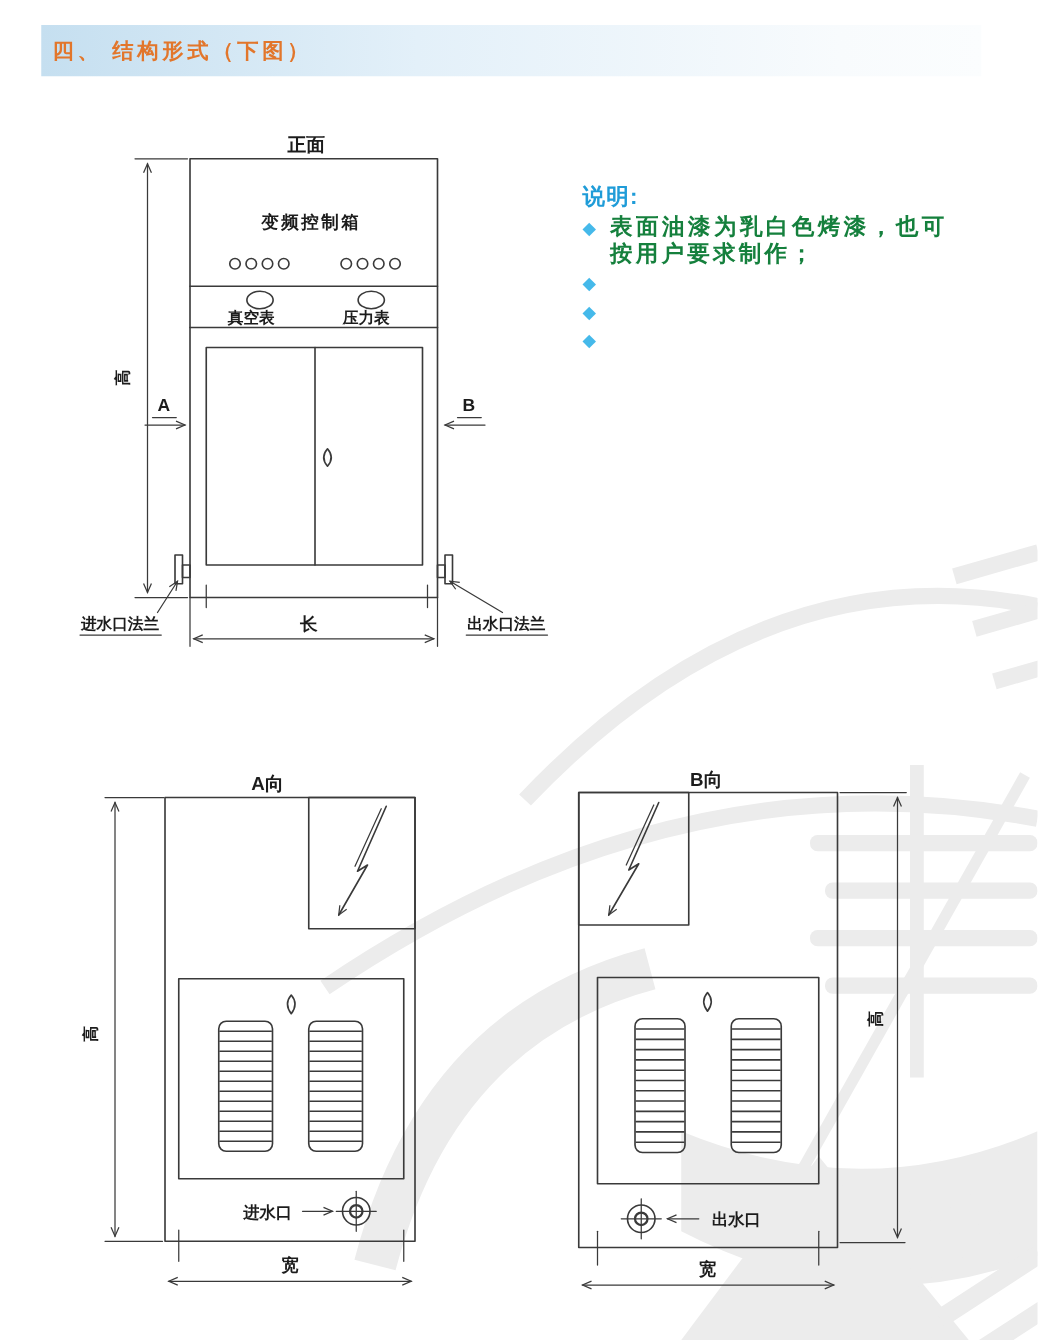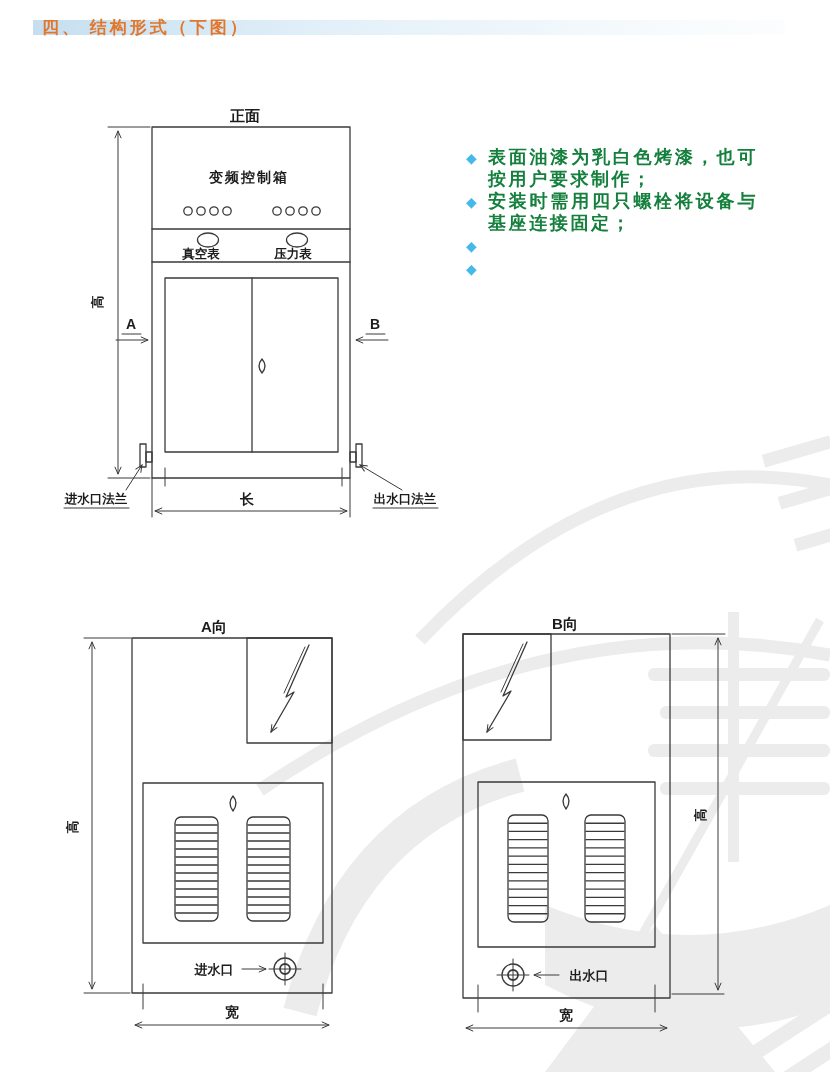--- a/index.html
+++ b/index.html
@@ -2,21 +2,21 @@
 <html><head>
 <meta charset="utf-8">
 <style>
   html,body{margin:0;padding:0;background:#fff;}
   body{width:830px;height:1072px;position:relative;overflow:hidden;
        font-family:"Liberation Sans","DejaVu Sans",sans-serif;}
   .page{position:absolute;inset:0;width:830px;height:1072px;background:#fff;}
 
   
   .header-bar{
-    position:absolute;left:33px;top:20px;width:752px;height:15px;
+    position:absolute;left:33px;top:20px;width:752px;height:41px;
     background:linear-gradient(to right,#c5dff0 0%,#e3f0f9 40%,#f8fbfd 85%,#fbfdfe 100%);
     display:flex;align-items:center;
   }
   .header-bar span{
     font-size:17px;font-weight:700;color:#e2762b;letter-spacing:3px;padding-left:9px;
     white-space:nowrap;
   }
 
   
   .notes{position:absolute;left:466px;top:146px;width:360px;}
@@ -264,27 +264,27 @@
       <line class="thin" x1="718" y1="638" x2="718" y2="990" marker-start="url(#arr)" marker-end="url(#arr)"></line>
       <text class="t13" x="705" y="815" text-anchor="middle" transform="rotate(-90 705 815)">高</text>
     </g>
   </svg>
 
   <div class="header-bar">
     <span>四、 结构形式（下图）</span>
   </div>
 
   <div class="notes">
+    <div class="notes-heading">说明:</div>
     <div class="note-item">
       <span class="note-marker">◆</span>
       <span class="note-text">表面油漆为乳白色烤漆，也可按用户要求制作；</span>
     </div>
     <div class="note-item">
       <span class="note-marker">◆</span>
-      <span class="note-text">安装时需用四只螺栓将设备与基座连接固定；</span>
     </div>
     <div class="note-item">
       <span class="note-marker">◆</span>
     </div>
     <div class="note-item">
       <span class="note-marker">◆</span>
     </div>
   </div>
 
 </div>

